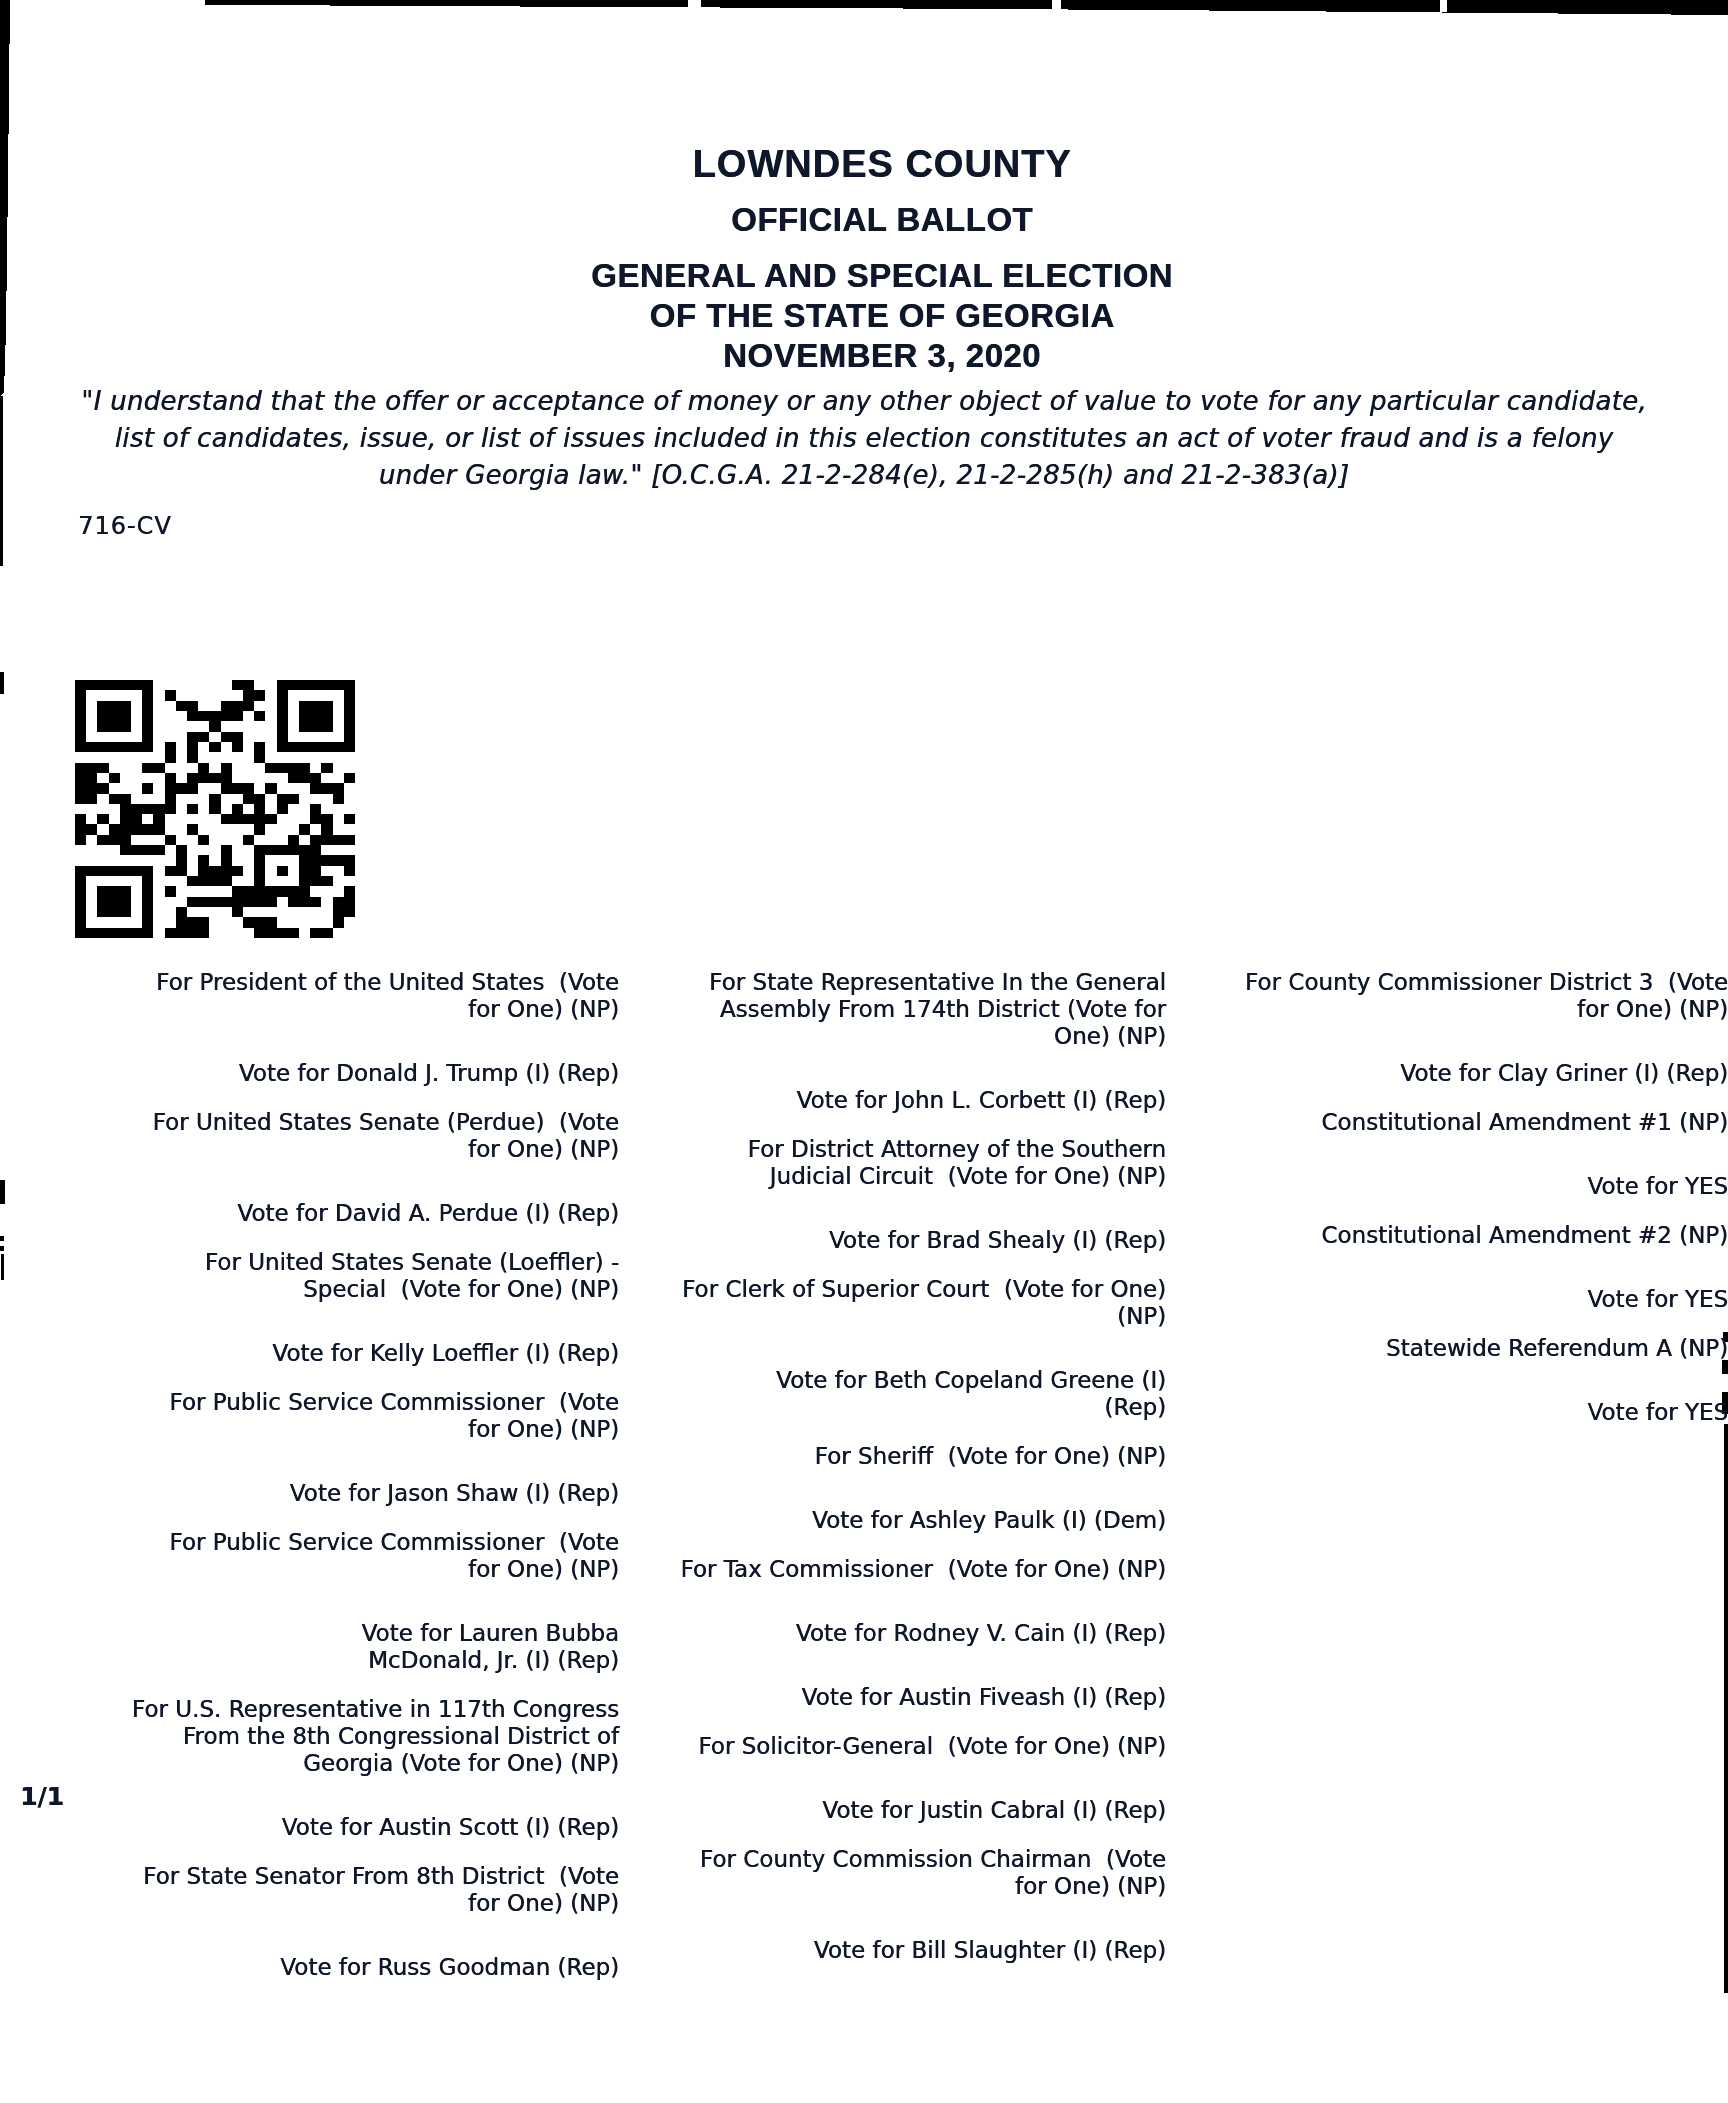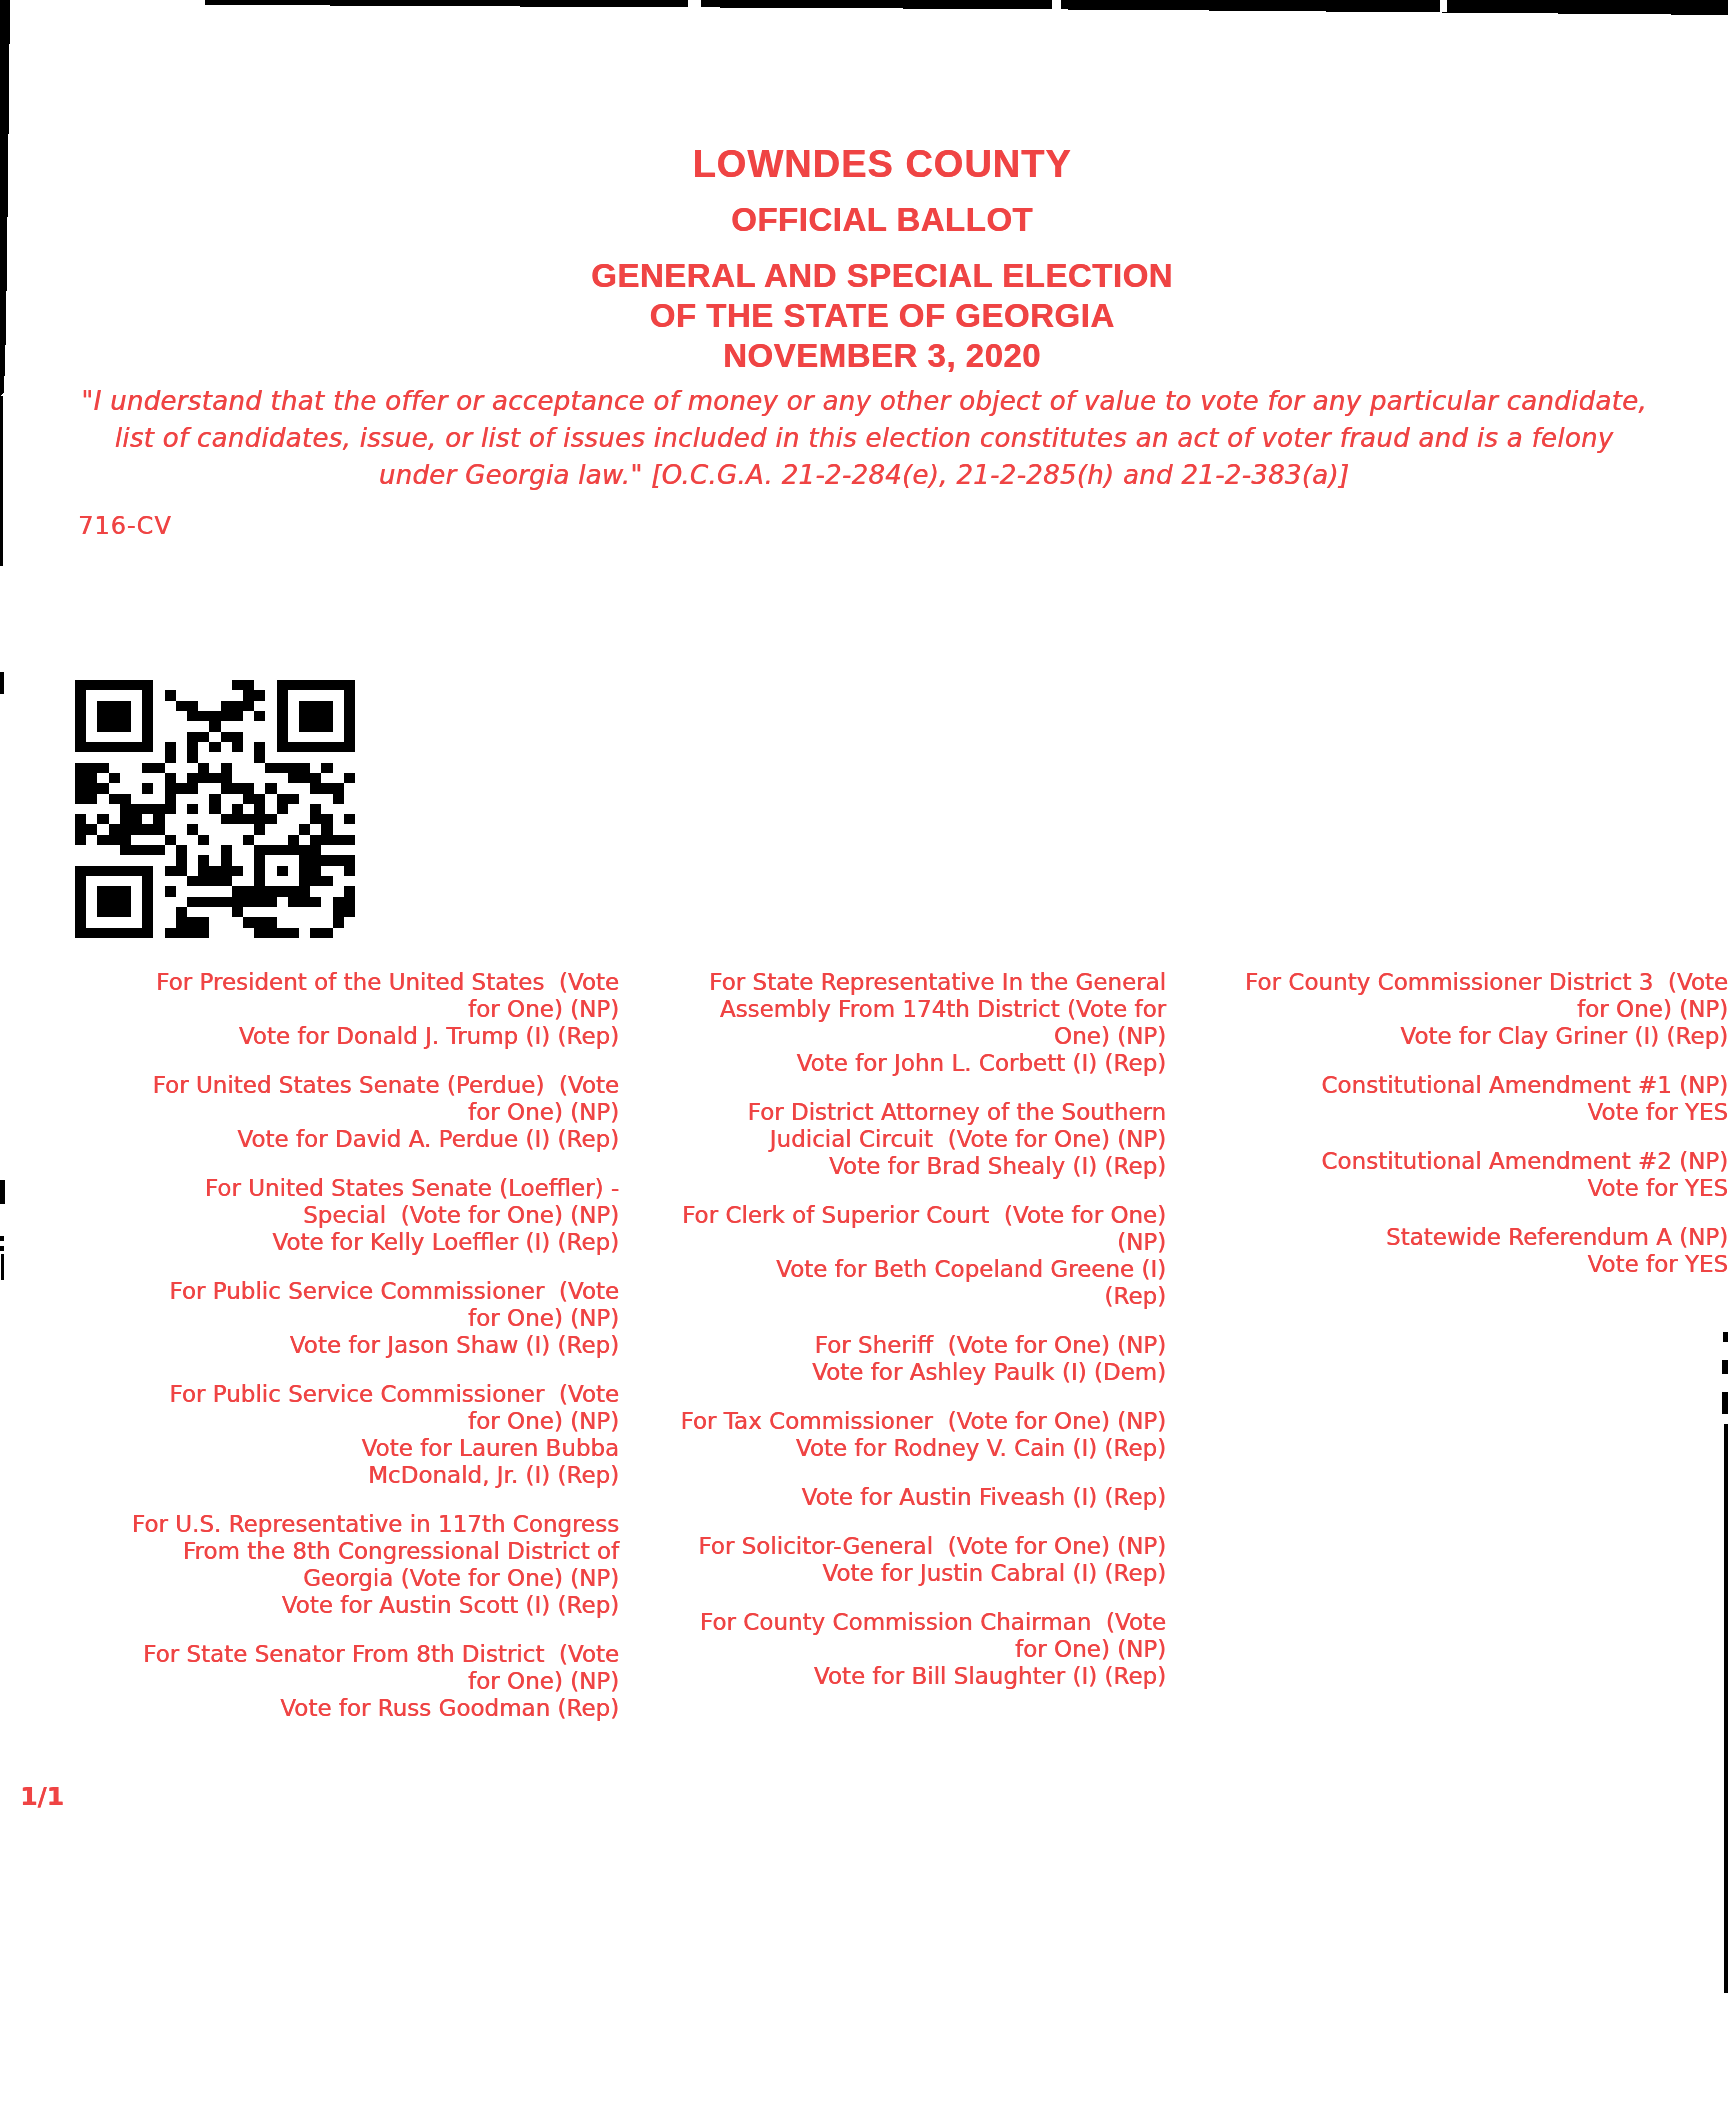--- a/index.html
+++ b/index.html
@@ -1,21 +1,21 @@
 <!DOCTYPE html>
 <html><head>
 <meta charset="utf-8">
 <style>
   html,body{margin:0;padding:0;background:#ffffff;}
   .page{
     position:relative;
     width:1728px;height:1993px;
     background:#ffffff;
     overflow:hidden;
-    color:#ef4444;
+    color:#0f172a;
   }
   
   .header{
     position:absolute;top:145px;left:36px;right:0;
     text-align:center;
     font-family:"Liberation Sans",sans-serif;
     font-weight:bold;
   }
   .t-county{
     font-size:38px;line-height:38px;letter-spacing:1px;
@@ -58,21 +58,21 @@
   .col-2{left:619px;width:547px;}
   .col-3{left:1166px;width:562px;}
   .contest-block{margin:0 0 22px 0;}
   .contest-line{
     font-family:"DejaVu Sans",sans-serif;
     font-size:23px;line-height:27px;
     white-space:pre;
     text-shadow:0.45px 0 currentColor;
     text-align:right;
   }
-  .i1{padding-left:34px;}
+  .i1{padding-left:34px;margin-top:37px;}
   .i2{padding-left:68px;}
   
   .pageno{
     position:absolute;top:1782px;left:20px;right:0;
     text-align:left;
     font-family:"DejaVu Sans",sans-serif;
     font-size:25px;font-weight:bold;
     text-shadow:0.4px 0 currentColor;
   }
   

